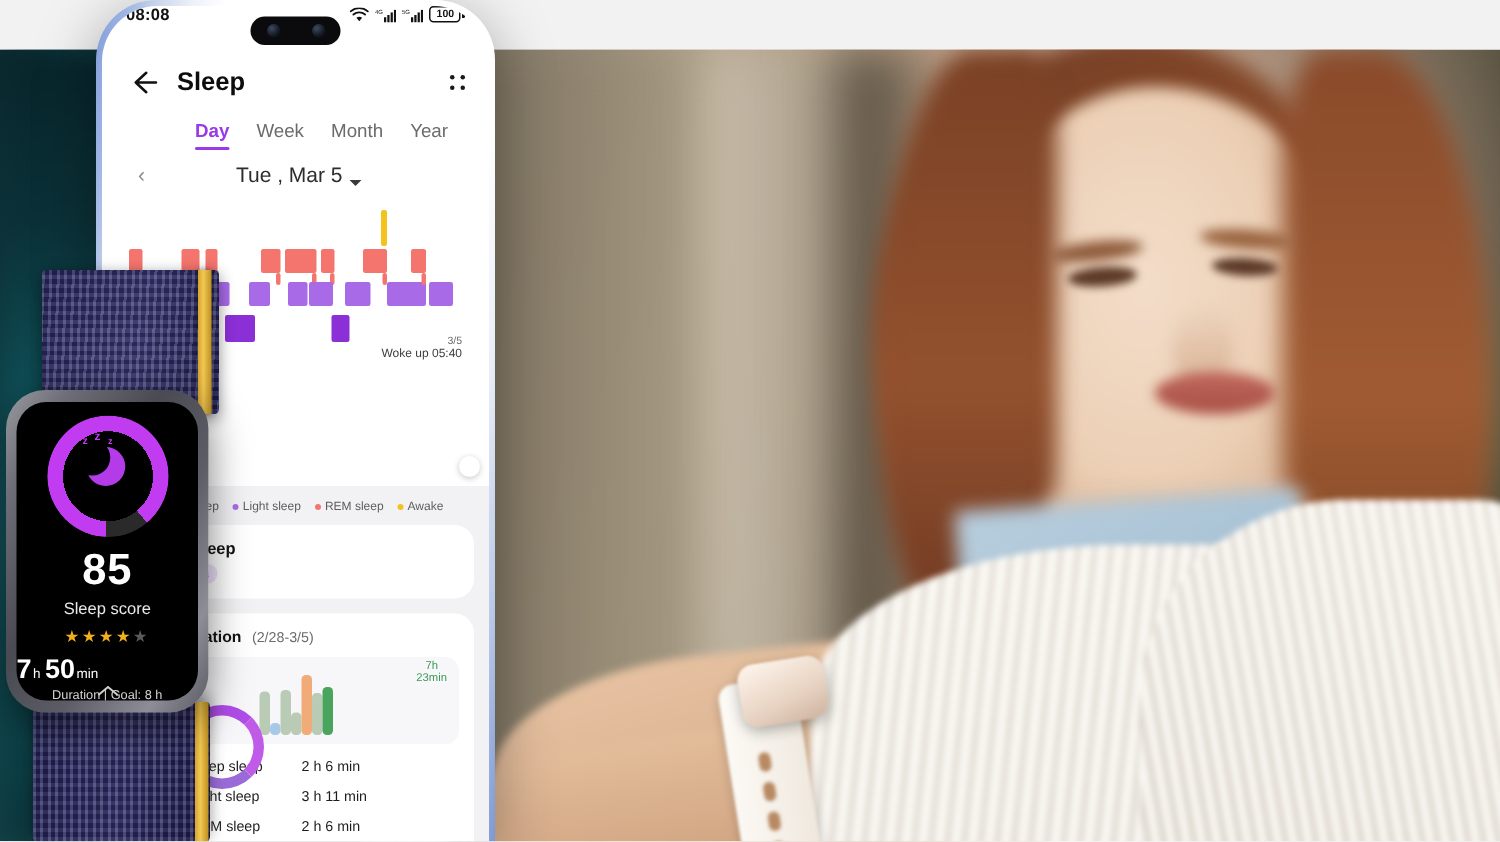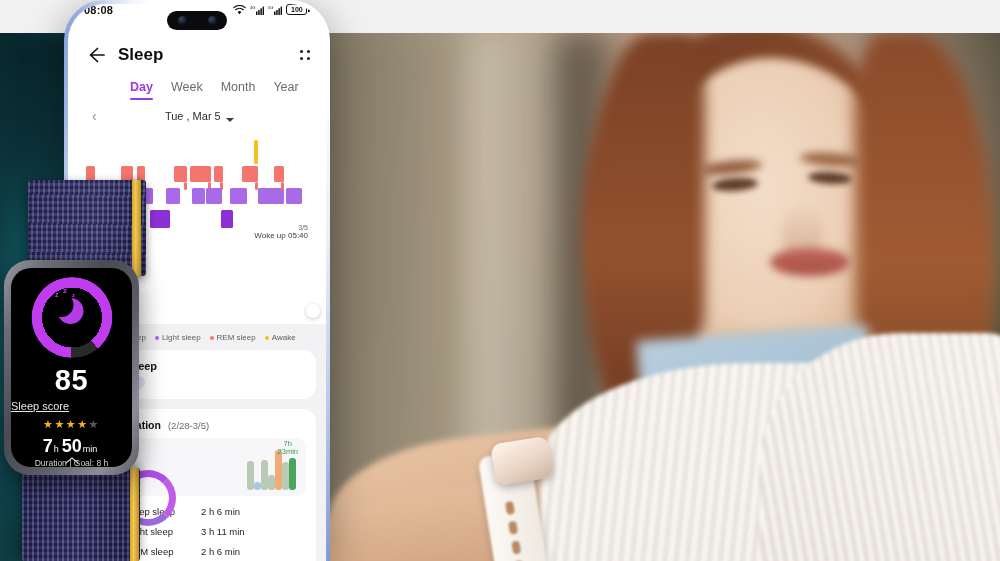--- a/index.html
+++ b/index.html
@@ -158,21 +158,21 @@
   
   .tabs { display:flex; gap:18px; padding:10px 0 0 62px; }
   .tab { font-size:12.5px; color:#6b6b6b; position:relative; padding-bottom:6px; cursor:pointer; }
   .tab.active { color:#9b38e8; font-weight:600; }
   .tab.active:after { content:""; position:absolute; left:0; right:0; bottom:0;
     height:2.5px; border-radius:2px; background:#9b38e8; }
 
   
   .daterow { display:flex; align-items:center; padding:8px 24px 0; }
   .chev-l { font-size:14px; color:#8a8a8a; }
-  .date { margin:0 auto; font-size:11px; color:#2d2d2d; display:flex; align-items:flex-end; gap:5px; }
+  .date { margin:0 auto; font-size:14px; color:#2d2d2d; display:flex; align-items:flex-end; gap:5px; }
   .caret { width:0;height:0;border-left:4px solid transparent;border-right:4px solid transparent;border-top:4.5px solid #3a3a3a; }
 
   .totlabel { text-align:center; font-size:10.5px; color:#6e6e6e; margin-top:10px; }
   .totval { text-align:center; margin-top:2px; color:#0a0a0a; }
   .totval .num { font-size:22px; font-weight:700; }
   .totval .unit { font-size:10px; font-weight:400; color:#2b2b2b; margin:0 4px 0 2px; }
 
   
   .hypno { position:relative; height:100px; margin:14px 14px 0 14px; }
   .hseg { position:absolute; border-radius:1.5px; }
@@ -201,21 +201,21 @@
     display:flex; align-items:center; justify-content:center; }
   .sq:before { content:""; position:absolute; width:9px; height:10px; background:#fff; border-radius:1px; }
   .sq:after { content:""; position:absolute; width:7px; height:1.2px; background:#a74cf0;
     box-shadow:0 3px 0 #a74cf0; }
 
   .dcard { background:#fff; border-radius:13px; margin:10px 10px 0; padding:10px 10px 8px; }
   .dhead { display:flex; align-items:baseline; gap:7px; }
   .dhead .h1 { font-size:10.5px; font-weight:700; color:#121212; }
   .dhead .h2 { font-size:9.5px; color:#6d6d6d; }
   .dchart { position:relative; background:#f7f7f9; border-radius:9px; height:58px;
-    margin-top:7px; display:flex; align-items:flex-end; justify-content:flex-end;
+    margin-top:7px; display:flex; align-items:flex-end; justify-content:center;
     padding:0 10px 6px; }
   .dbar { width:7px; border-radius:3px; }
   .dtag { position:absolute; right:8px; top:2px; font-size:7.5px; line-height:1.1;
     color:#3b9a57; text-align:center; }
 
   .rows { padding:10px 0 0 26px; }
   .rrow { display:flex; align-items:center; margin-bottom:9px; }
   .rrow i { width:5px; height:5px; border-radius:50%; display:block; margin-right:8px; }
   .rname { font-size:9.5px; color:#1d1d1d; width:74px; }
   .rval { font-size:9.5px; color:#1d1d1d; }
@@ -254,27 +254,27 @@
             mask:radial-gradient(circle, transparent 0 30px, #000 30px); }
   .moon { position:absolute; left:50%; top:27px; transform:translateX(-50%);
     width:29px; height:29px; }
   .moon-s { position:absolute; left:0; top:3px; width:26px; height:26px; border-radius:50%;
     background:#b33ce8; }
   .moon-c { position:absolute; left:-8px; top:-2px; width:24px; height:24px; border-radius:50%;
     background:#000; }
   .zz { position:absolute; font-size:7px; color:#c13cf0; font-weight:700; }
   .wscore { position:absolute; left:0; right:0; top:96px; text-align:center;
     font-size:29px; font-weight:700; color:#fff; letter-spacing:.5px; }
-  .wlabel { position:absolute; left:0; right:0; top:132px; text-align:left;
-    font-size:11px; color:#e8e8e8;text-decoration:underline; }
+  .wlabel { position:absolute; left:0; right:0; top:132px; text-align:center;
+    font-size:11px; color:#e8e8e8; }
   .wstars { position:absolute; left:0; right:0; top:150px; text-align:center;
     font-size:11px; letter-spacing:1.5px; }
   .wstars .on { color:#f2b01e; }
   .wstars .off { color:#5a5a5a; }
-  .wdur { position:absolute; left:0; right:0; top:168px; text-align:center; color:#fff; }
+  .wdur { position:absolute; left:0; right:0; top:168px; color:#fff; }
   .wdur .n { font-size:18px; font-weight:700; }
   .wdur .u { font-size:9px; font-weight:400; margin:0 3px 0 1px; }
   .wgoal { position:absolute; left:0; right:0; top:190px; text-align:center;
     font-size:8.5px; color:#d6d6d6; }
   .wchev { position:absolute; left:50%; bottom:3px; transform:translateX(-50%);
     width:14px; height:7px; }
 
   
   .decoring { position:absolute; left:120px; top:470px; width:56px; height:56px;
     border-radius:50%; border:7px solid;

